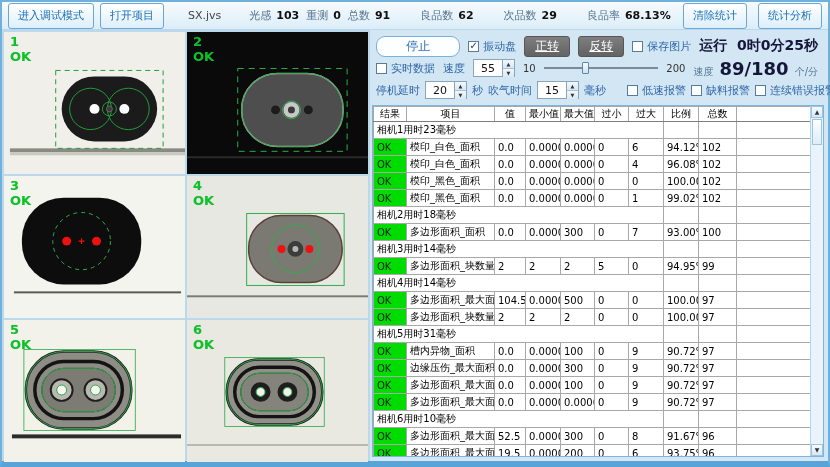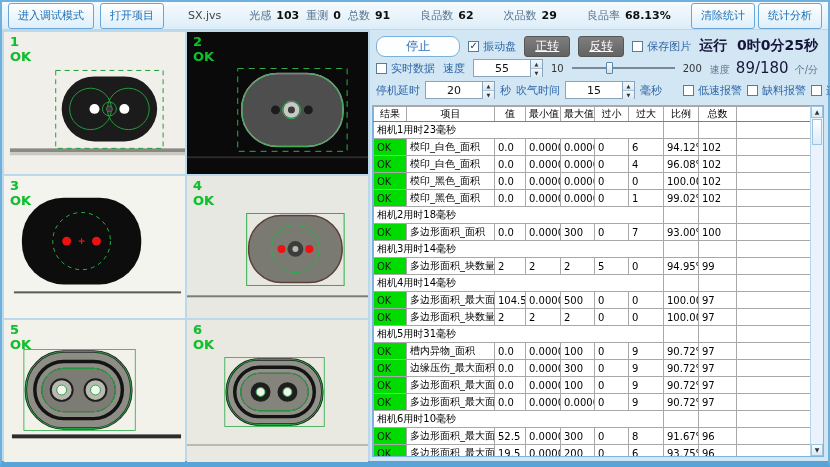--- a/index.html
+++ b/index.html
@@ -11,21 +11,21 @@
   .topbar{height:28px;flex:0 0 28px;display:flex;align-items:center;padding:0 6px;gap:6px;
     background:linear-gradient(#f6fbfe,#dcedf8);border-bottom:1px solid #b9d8ec;font-size:11px;}
   .btn{display:inline-flex;align-items:center;justify-content:center;height:26px;padding:0 9px;
     border:1px solid #6aa7d8;border-radius:3px;color:#1a6fb5;font-size:11px;
     background:linear-gradient(#ffffff,#ddeffb);cursor:pointer;white-space:nowrap;}
   .projname{color:#444;margin-left:18px;}
   .stats{display:flex;align-items:center;gap:5px;margin-left:22px;white-space:nowrap;}
   .stats .lab{color:#54738e;}
   .stats .val{color:#101010;font-weight:bold;margin-right:2px;}
   .sp18{display:inline-block;width:18px;}
-  .topbar .rightbtns{margin-left:auto;display:flex;gap:3px;}
+  .topbar .rightbtns{margin-left:auto;display:flex;gap:11px;}
   
   .main{flex:1;display:flex;min-height:0;}
   
   .camgrid{flex:0 0 368px;display:grid;grid-template-columns:181px 181px;grid-auto-rows:142px;
     gap:2px;padding:2px;background:#bcd9ec;}
   .cam{position:relative;overflow:hidden;background:#000;}
   .cam svg{position:absolute;inset:0;width:100%;height:100%;}
   .camlabel{position:absolute;top:2px;left:6px;color:#0cc22a;font-size:13px;line-height:15px;
     font-weight:bold;text-shadow:0 0 1px rgba(0,0,0,.15);}
   
@@ -37,23 +37,23 @@
     color:#2a6db4;font-size:12px;display:inline-flex;align-items:center;justify-content:center;cursor:pointer;}
   .darkbtn{min-width:46px;height:21px;padding:0 8px;border:1px solid #565656;border-radius:3px;
     background:linear-gradient(#7e7e7e,#636363);color:#fff;font-size:12px;
     display:inline-flex;align-items:center;justify-content:center;cursor:pointer;text-decoration:underline;}
   .cb{display:inline-flex;align-items:center;gap:4px;cursor:pointer;}
   .cbbox{width:11px;height:11px;border:1px solid #5a7a9a;background:#fff;display:inline-flex;
     align-items:center;justify-content:center;font-size:10px;line-height:10px;color:#16325c;}
   .runinfo{margin-left:auto;font-size:14px;font-weight:bold;color:#16163a;padding-right:4px;}
   .rateinfo{margin-left:auto;display:flex;align-items:baseline;gap:6px;padding-right:4px;}
   .rateinfo .small{font-size:10px;color:#54738e;}
-  .rateinfo .big{font-size:15px;font-weight:normal;color:#16163a;}
+  .rateinfo .big{font-size:18px;font-weight:bold;color:#16163a;}
   .spinner{display:inline-flex;height:18px;border:1px solid #8aa4bc;background:#fff;}
-  .spinval{min-width:26px;padding:0 21px;font-size:11px;color:#111;display:flex;align-items:center;}
+  .spinval{min-width:26px;padding:0 7px;font-size:11px;color:#111;display:flex;align-items:center;}
   .spinbtns{width:12px;display:flex;flex-direction:column;border-left:1px solid #8aa4bc;}
   .spinbtns span{flex:1;font-size:5px;line-height:8px;text-align:center;color:#333;
     background:linear-gradient(#f2f8fd,#d7e8f5);cursor:pointer;}
   .spinbtns span:first-child{border-bottom:1px solid #a9c2d8;}
   .slider{position:relative;width:128px;height:14px;display:inline-block;cursor:pointer;}
   .slider .track{position:absolute;left:0;right:0;top:6px;height:2px;background:#7a8a98;}
   .slider .thumb{position:absolute;top:1px;width:7px;height:12px;background:linear-gradient(#fafcfe,#cfe2f1);
     border:1px solid #5f87a8;border-radius:1px;}
   .minmax{font-size:10px;color:#333;}
   

